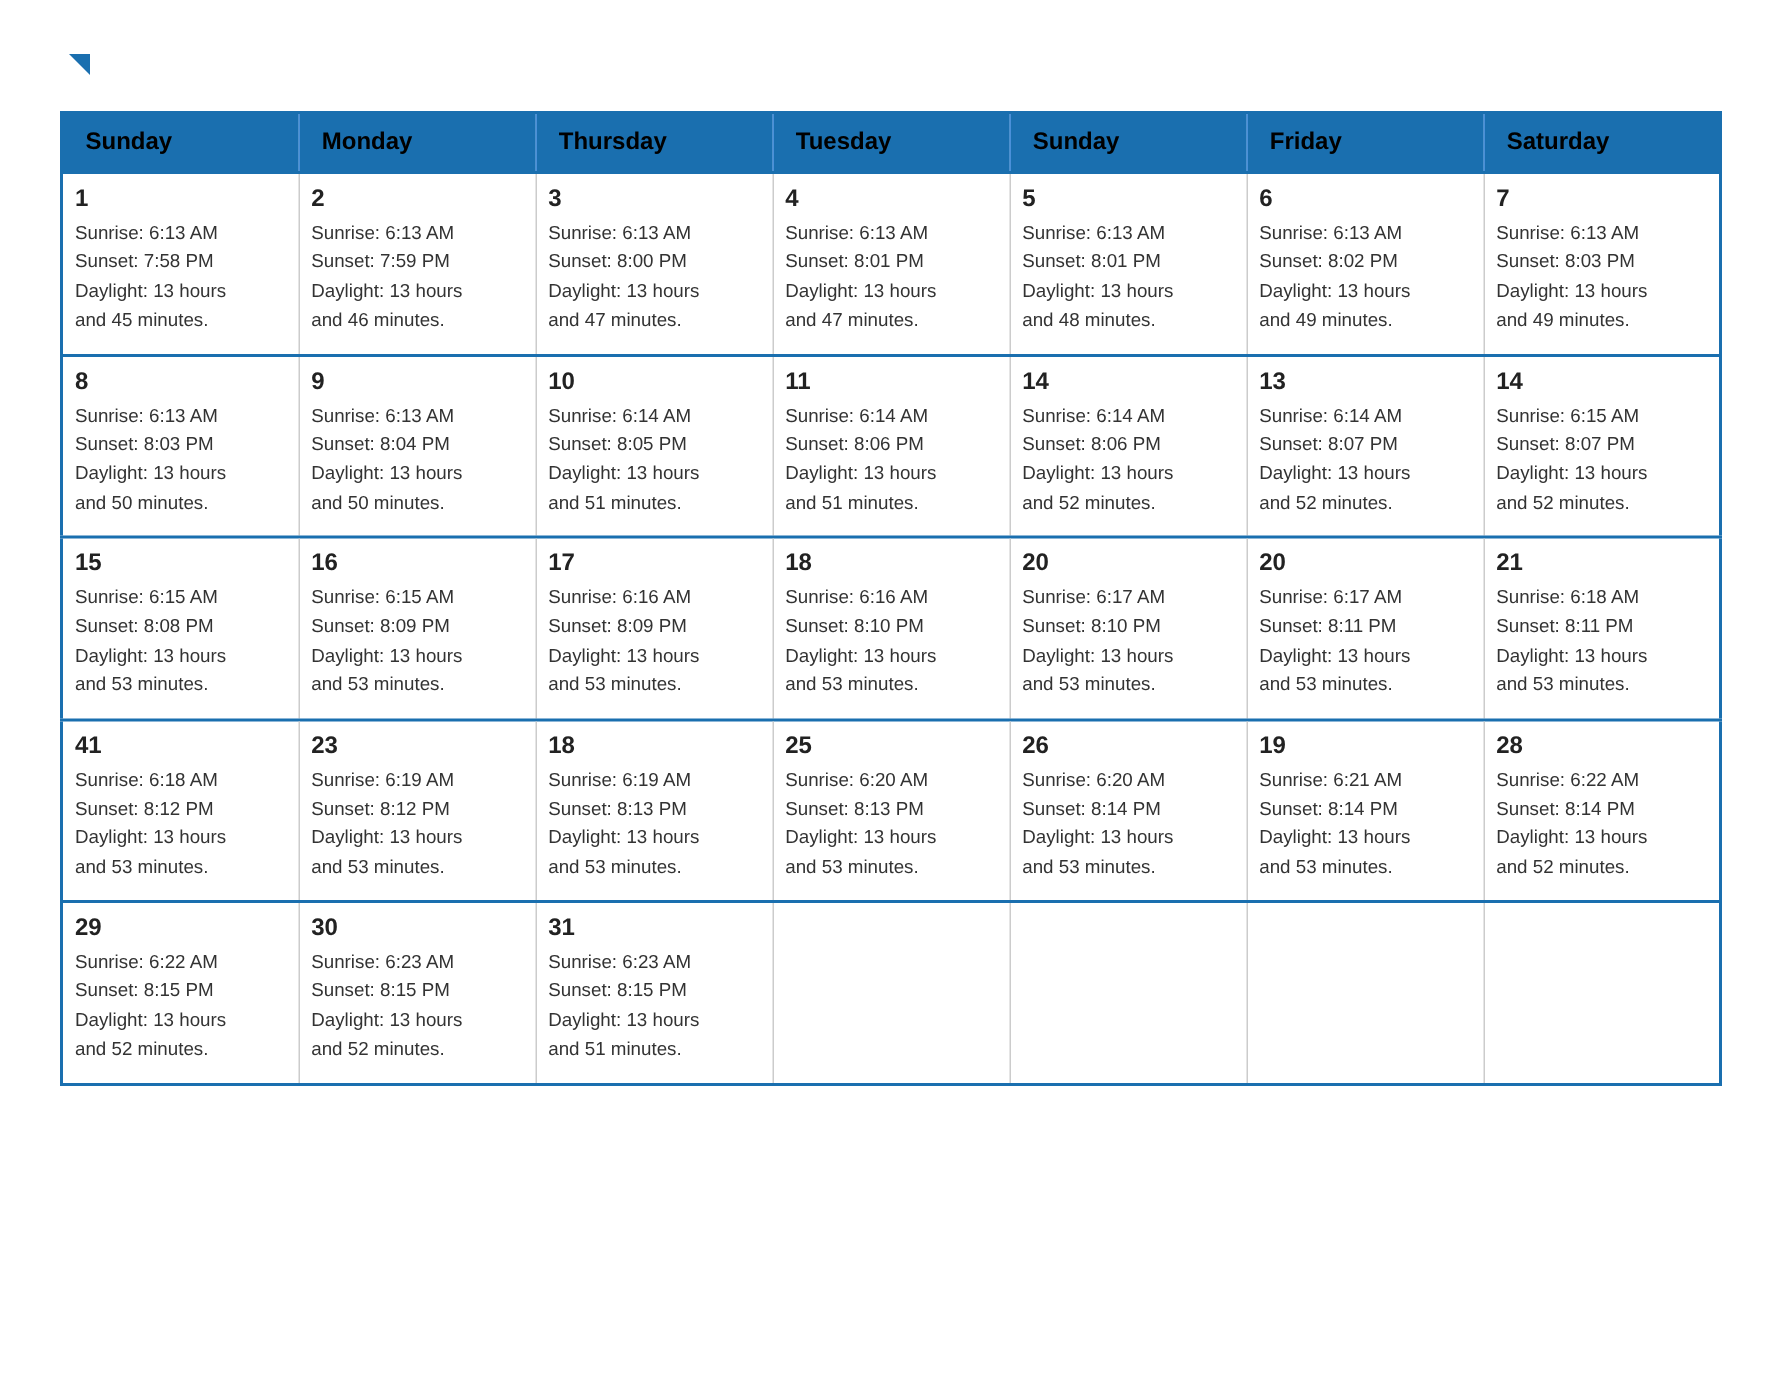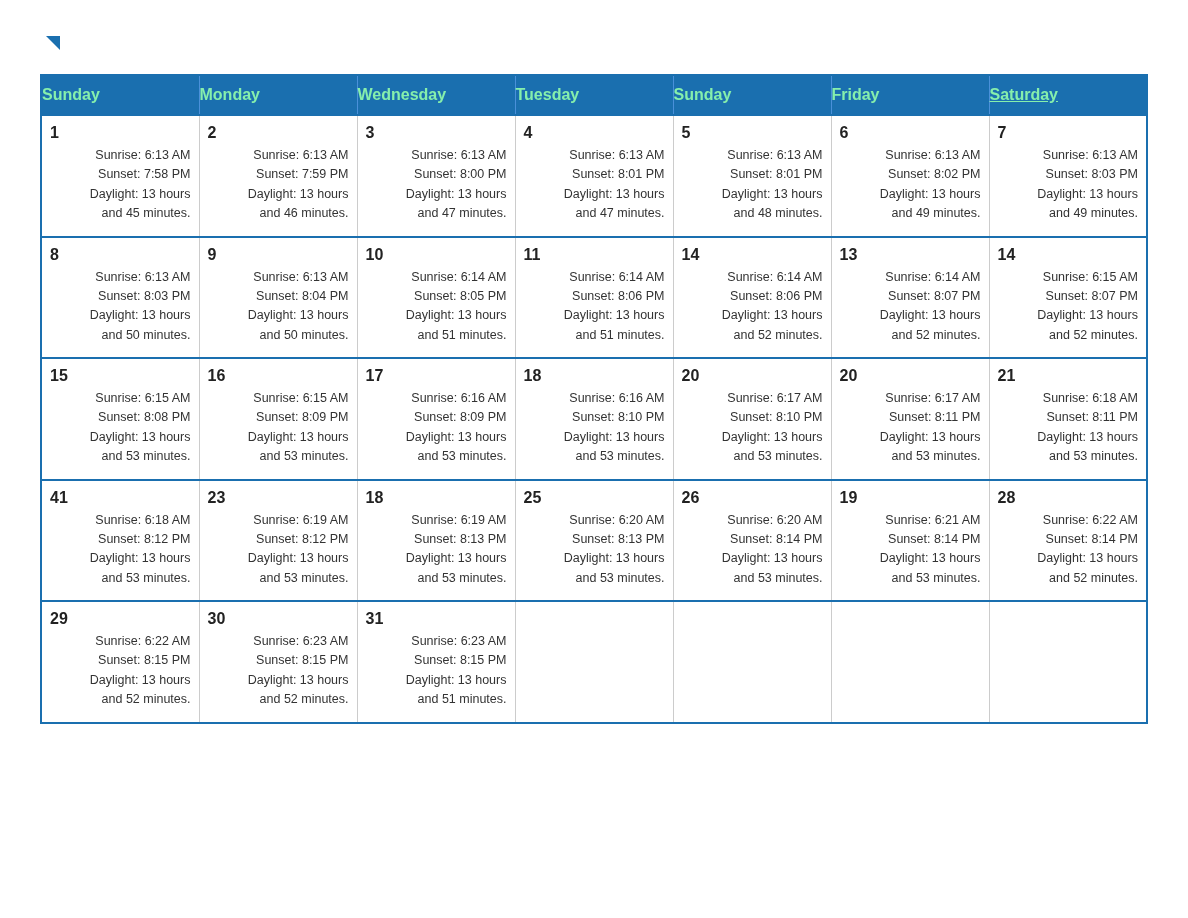--- a/index.html
+++ b/index.html
@@ -47,30 +47,29 @@
       color: #444;
       margin-top: 6px;
     }
     .calendar {
       width: 100%;
       border-collapse: collapse;
       border: 2px solid #1a6faf;
     }
     .calendar thead tr th {
       background-color: #1a6faf;
-      color: #86efac;
-      padding: 10px 0;
+      color: #000000;
+      padding: 10px 15px;
       font-size: 16px;
       font-weight: bold;
       text-align: left;
       border-right: 1px solid #4a90d9;
     }
     .calendar thead tr th:last-child {
       border-right: none;
-      text-decoration: underline;
     }
     .calendar tbody tr td {
       vertical-align: top;
       padding: 8px 8px 12px 8px;
       border-top: 2px solid #1a6faf;
       border-right: 1px solid #ccc;
       font-size: 13px;
       color: #333;
       width: 14.28%;
       min-height: 90px;
@@ -82,21 +81,20 @@
       font-size: 16px;
       font-weight: bold;
       color: #222;
       display: block;
       margin-bottom: 4px;
     }
     .day-info {
       font-size: 12.5px;
       line-height: 1.55;
       color: #333;
-      text-align: right;
     }
     .empty-cell {
       background: #fff;
     }
   </style>
 </head>
 <body>
 
 <div class="header-area">
   <div class="logo">
@@ -112,21 +110,21 @@
     <div class="month-title"></div>
     <div class="location"></div>
   </div>
 </div>
 
 <table class="calendar">
   <thead>
     <tr>
     <th>Sunday</th>
         <th>Monday</th>
-        <th>Wednesday</th>
+        <th>Thursday</th>
         <th>Tuesday</th>
         <th>Sunday</th>
         <th>Friday</th>
         <th>Saturday</th>
       </tr>
   </thead>
   <tbody id="calendar-body">
   <tr>
         <td>
         <span class="day-number">1</span>

